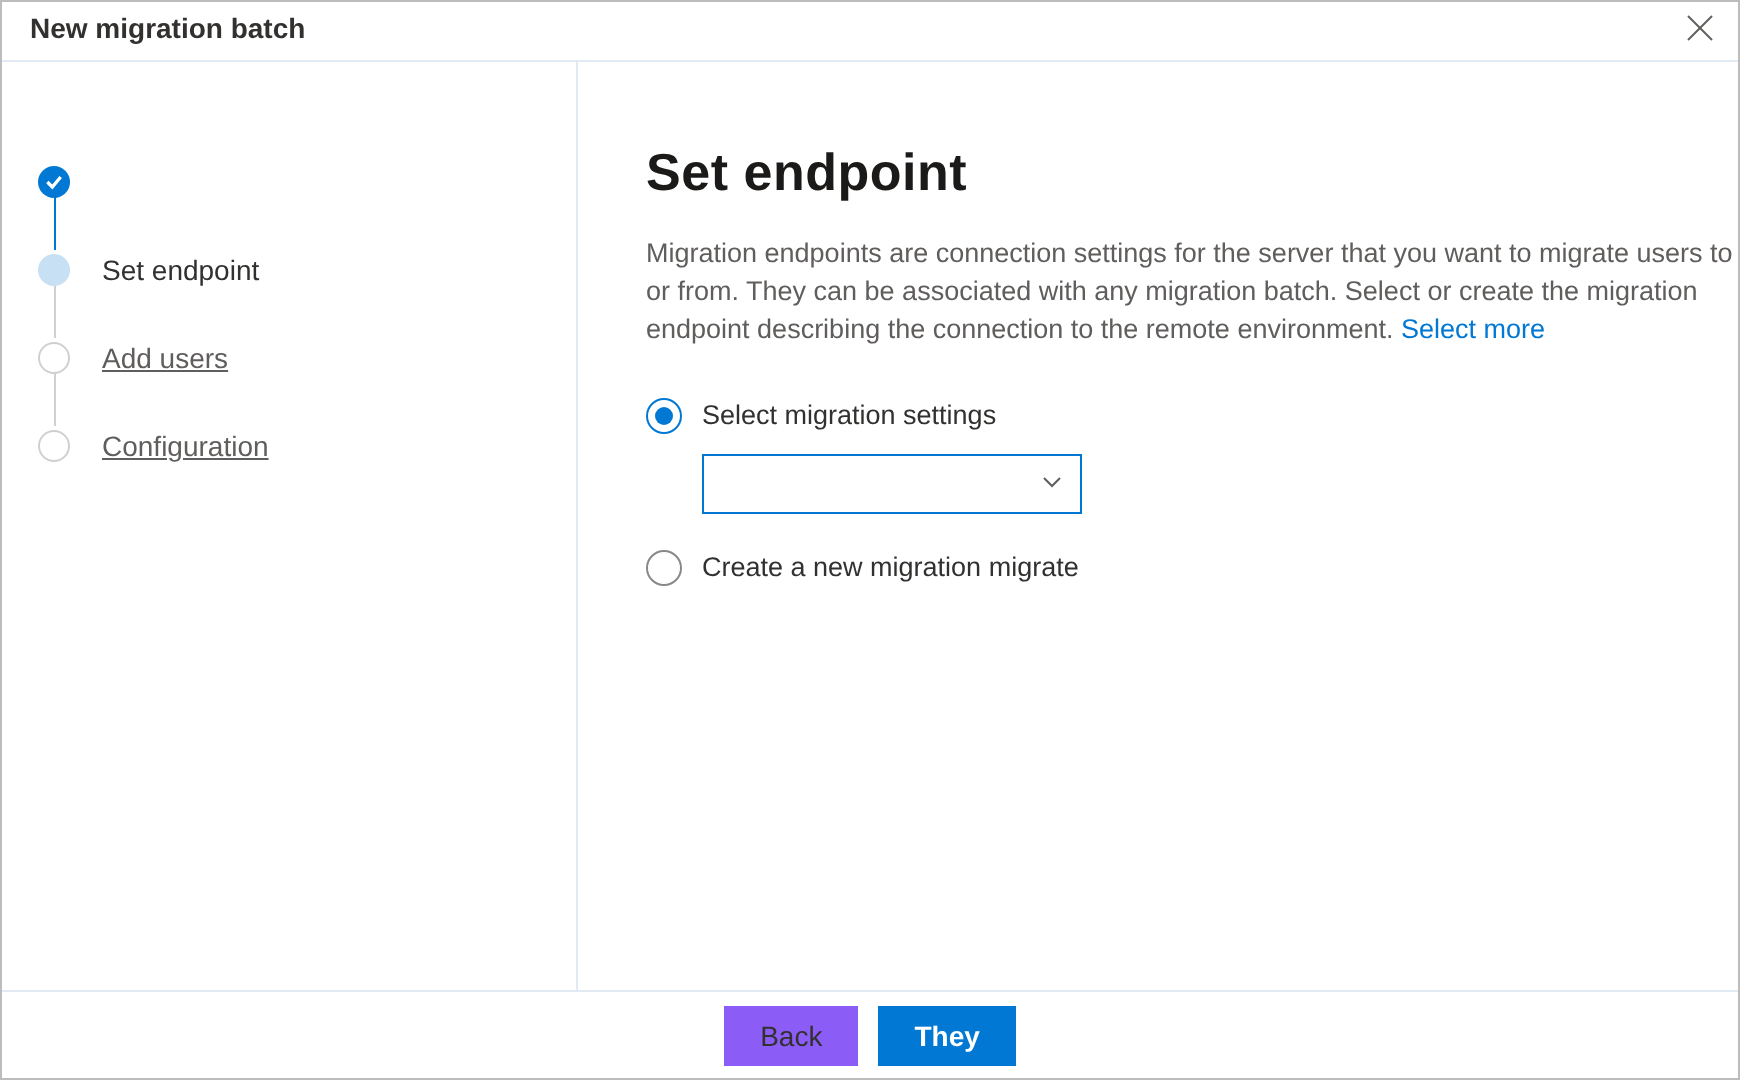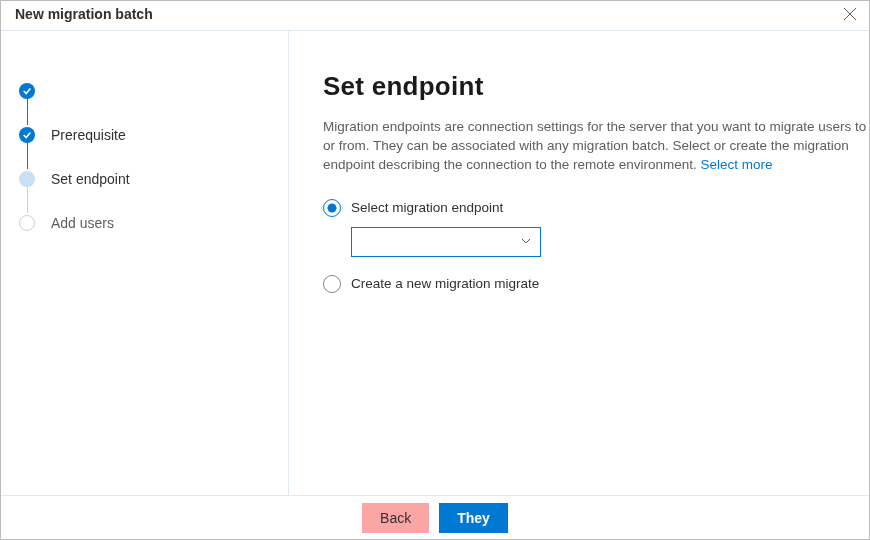--- a/index.html
+++ b/index.html
@@ -78,21 +78,21 @@
     width: 10px; height: 10px;
     color: #fff;
   }
   .step.current .bullet {
     background: #c7e0f4;
   }
   .step.upcoming .bullet {
     background: #fff;
     border: 1.5px solid #d2d0ce;
   }
-  .step.upcoming .label { color: #605e5c; }
+  .step.upcoming .label { color: #605e5c; text-decoration: underline; }
   .step .connector {
     position: absolute;
     left: 7.5px;
     top: 28px;
     width: 1px;
     height: 28px;
     z-index: 1;
   }
   .step.done .connector { background: #0078d4; }
   .step.current .connector,
@@ -181,21 +181,21 @@
   .btn {
     min-width: 58px;
     height: 30px;
     padding: 0 18px;
     font-size: 14px;
     border: none;
     cursor: pointer;
     font-family: inherit;
   }
   .btn-secondary {
-    background: #fca5a5;
+    background: #8b5cf6;
     color: #323130;
   }
   .btn-primary {
     background: #0078d4;
     color: #fff;
     font-weight: 600;
   }
 </style>
 </head>
 <body>
@@ -217,51 +217,47 @@
     <nav class="sidebar">
       <ul class="steps" id="steps-list">
           <li class="step done">
             <span class="bullet">
               <svg viewBox="0 0 12 12">
                 <polyline points="2,6 5,9 10,3" fill="none" stroke="currentColor" stroke-width="2"></polyline>
               </svg>
             </span>
             <span class="connector"></span>
           </li>
-          <li class="step done">
-            <span class="bullet">
-              <svg viewBox="0 0 12 12">
-                <polyline points="2,6 5,9 10,3" fill="none" stroke="currentColor" stroke-width="2"></polyline>
-              </svg>
-            </span>
-            <span class="label">Prerequisite</span>
-            <span class="connector"></span>
-          </li>
           <li class="step current">
             <span class="bullet"></span>
             <span class="label">Set endpoint</span>
             <span class="connector"></span>
           </li>
           <li class="step upcoming">
             <span class="bullet"></span>
             <span class="label">Add users</span>
+            <span class="connector"></span>
+          </li>
+          <li class="step upcoming">
+            <span class="bullet"></span>
+            <span class="label">Configuration</span>
             <span class="connector"></span>
           </li>
         </ul>
     </nav>
 
     <main class="main">
       <h1 class="page-title">Set endpoint</h1>
       <p class="desc">
         <span>Migration endpoints are connection settings for the server that you want to migrate users to or from. They can be associated with any migration batch. Select or create the migration endpoint describing the connection to the remote environment. </span><a>Select more</a>
       </p>
 
       <div class="radio-row">
         <span class="radio selected"></span>
-        <span class="radio-label">Select migration endpoint</span>
+        <span class="radio-label">Select migration settings</span>
       </div>
       <div class="select-wrap">
         <div class="select-box">
           <span></span>
           <span class="chev">
             <svg width="12" height="12" viewBox="0 0 12 12">
                 <polyline points="2,4 6,8 10,4" fill="none" stroke="currentColor" stroke-width="1"></polyline>
               </svg>
           </span>
         </div>

